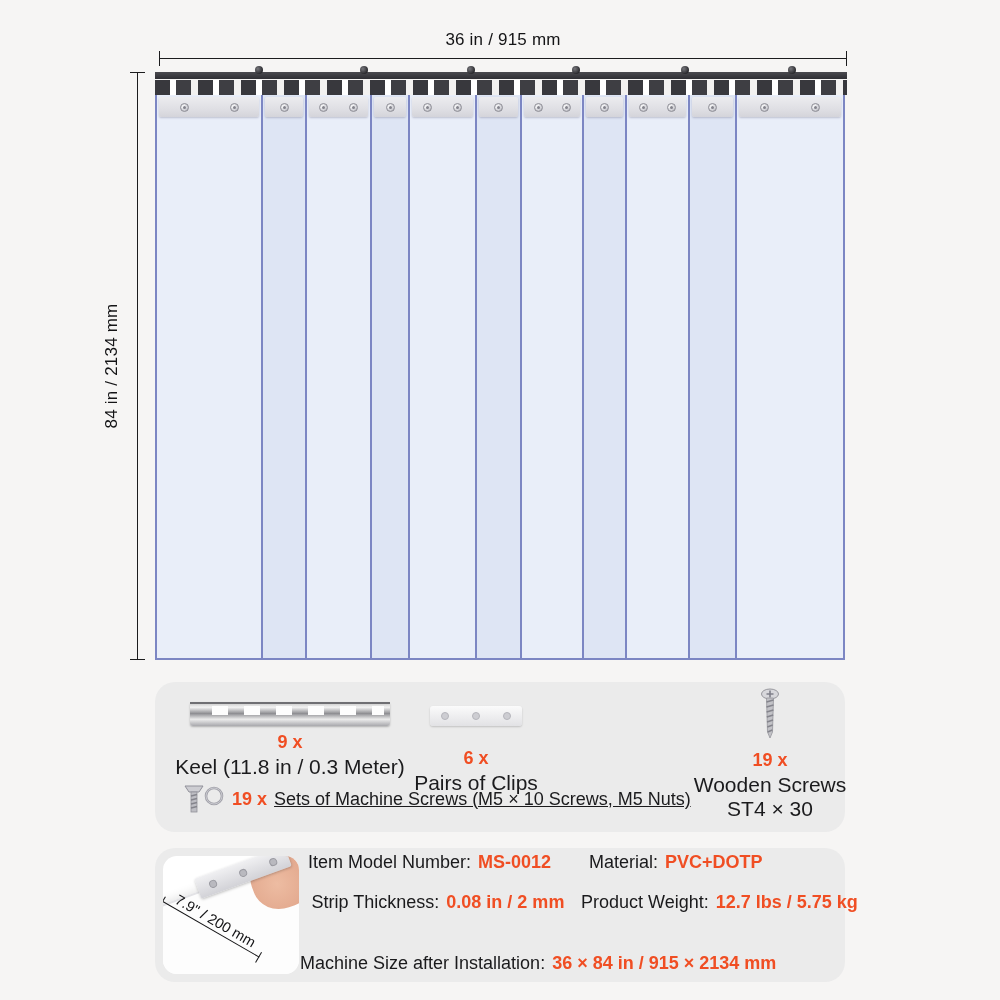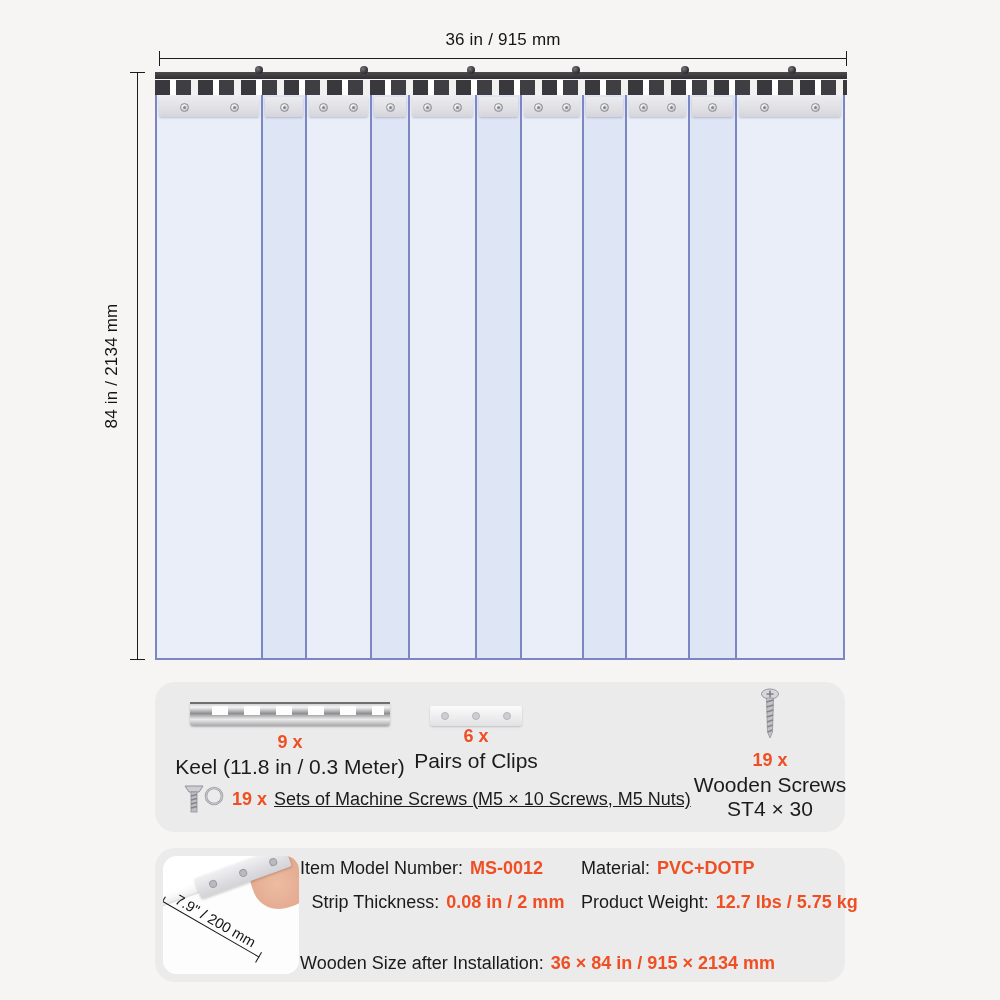--- a/index.html
+++ b/index.html
@@ -92,21 +92,21 @@
   .photo-dim .l{position:relative;margin-top:1px;border-top:1.4px solid #141416;height:0;}
   .photo-dim .l::before,.photo-dim .l::after{content:"";position:absolute;top:-6px;height:12px;
     border-left:1.4px solid #141416;}
   .photo-dim .l::before{left:0;}
   .photo-dim .l::after{right:0;}
   .spec-row{position:absolute;left:145px;white-space:nowrap;font-size:18px;}
   .spec-label{font-weight:500;color:#1a1a1c;}
   .spec-value{font-weight:700;color:#f04e23;margin-left:7px;}
   .spec-pair{display:inline-block;}
   .spec-pair.fixed{width:276px;}
-  #spec-row-1{top:10px;}
+  #spec-row-1{top:4px;margin-left:8px;}
   #spec-row-2{top:44px;text-align:center;}
   #spec-row-3{top:73px;}
   #spec-row-4{top:105px;}
 </style>
 </head>
 <body>
 
 <div id="top-dim-label" class="dim-label">36 in / 915 mm</div>
 <div id="top-dim-line"></div>
 <div id="left-dim-line"></div>
@@ -194,21 +194,21 @@
     <div class="kit-qty">9 x</div>
     <div class="kit-label">Keel (11.8 in / 0.3 Meter)</div>
   </div>
 
   <div class="kit-col" style="left:251px;top:12px;width:140px;">
     <div class="clips-icon">
         <i></i>
         <i></i>
         <i></i>
       </div>
-    <div class="kit-qty" style="margin-top:0">6 x</div>
+    <div class="kit-qty" style="margin-top:22px">6 x</div>
     <div class="kit-label">Pairs of Clips</div>
   </div>
 
 
   <div class="kit-col" style="left:540px;top:6px;width:150px;">
     <svg width="22" height="56" viewBox="0 0 22 56">
       <ellipse cx="11" cy="6" rx="8.5" ry="5" fill="#d8d8dc" stroke="#97979d" stroke-width="1"></ellipse>
       <path d="M11 2.5 L11 9.5 M7.5 6 L14.5 6" stroke="#80808a" stroke-width="1.6"></path>
       <path d="M7.5 10 L14.5 10 L13.5 44 L11 50 L8.5 44 Z" fill="#c2c2c7" stroke="#94949b" stroke-width="0.8"></path>
       <path d="M7.5 14 L14.5 12 M7.5 19 L14.5 17 M7.6 24 L14.4 22 M7.8 29 L14.2 27 M8 34 L14 32 M8.3 39 L13.7 37 M8.7 44 L13.3 42" stroke="#84848c" stroke-width="1.4"></path>
@@ -252,15 +252,15 @@
     <span class="spec-pair"><span class="spec-label">Material:</span><span class="spec-value">PVC+DOTP</span></span>
   </div>
 
   <div class="spec-row" id="spec-row-2">
     <span class="spec-pair fixed"><span class="spec-label">Strip Thickness:</span><span class="spec-value">0.08 in / 2 mm</span></span>
     <span class="spec-pair"><span class="spec-label">Product Weight:</span><span class="spec-value">12.7 lbs / 5.75 kg</span></span>
   </div>
 
 
   <div class="spec-row" id="spec-row-4">
-    <span class="spec-label">Wooden Size after Installation:</span><span class="spec-value">36 × 84 in / 915 × 2134 mm</span>
+    <span class="spec-label">Machine Size after Installation:</span><span class="spec-value">36 × 84 in / 915 × 2134 mm</span>
   </div>
 </div>
 
 </body></html>

